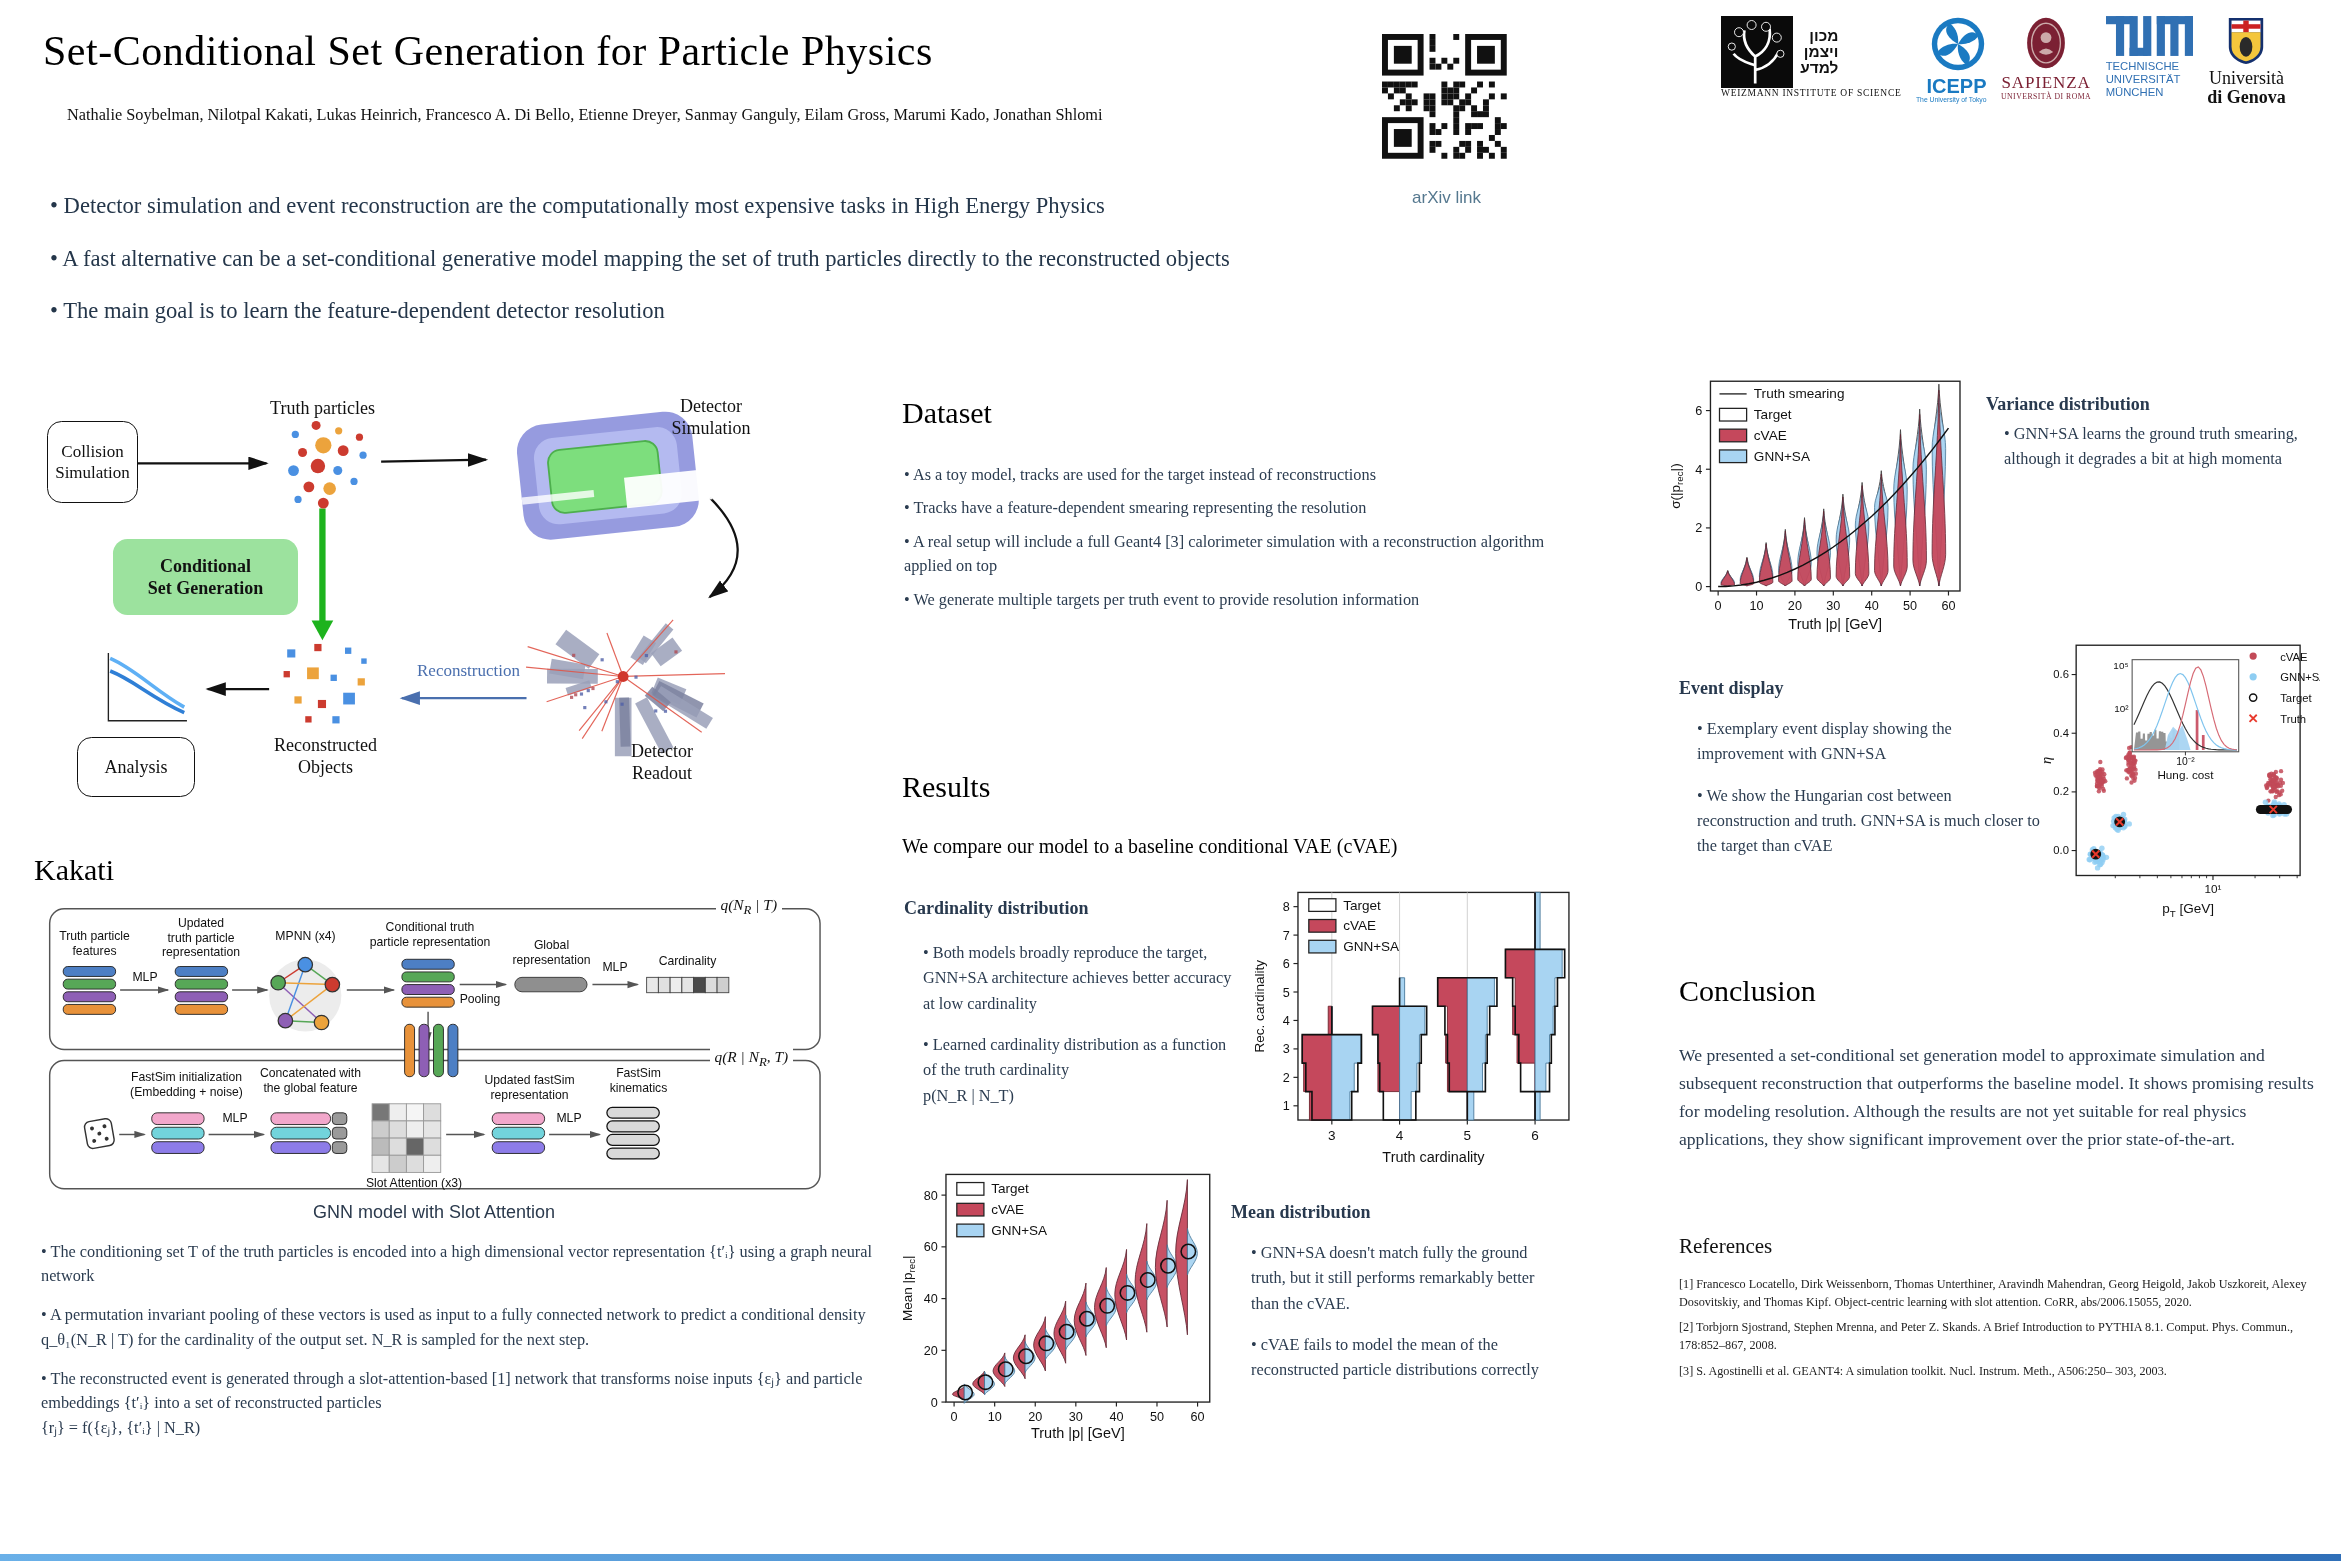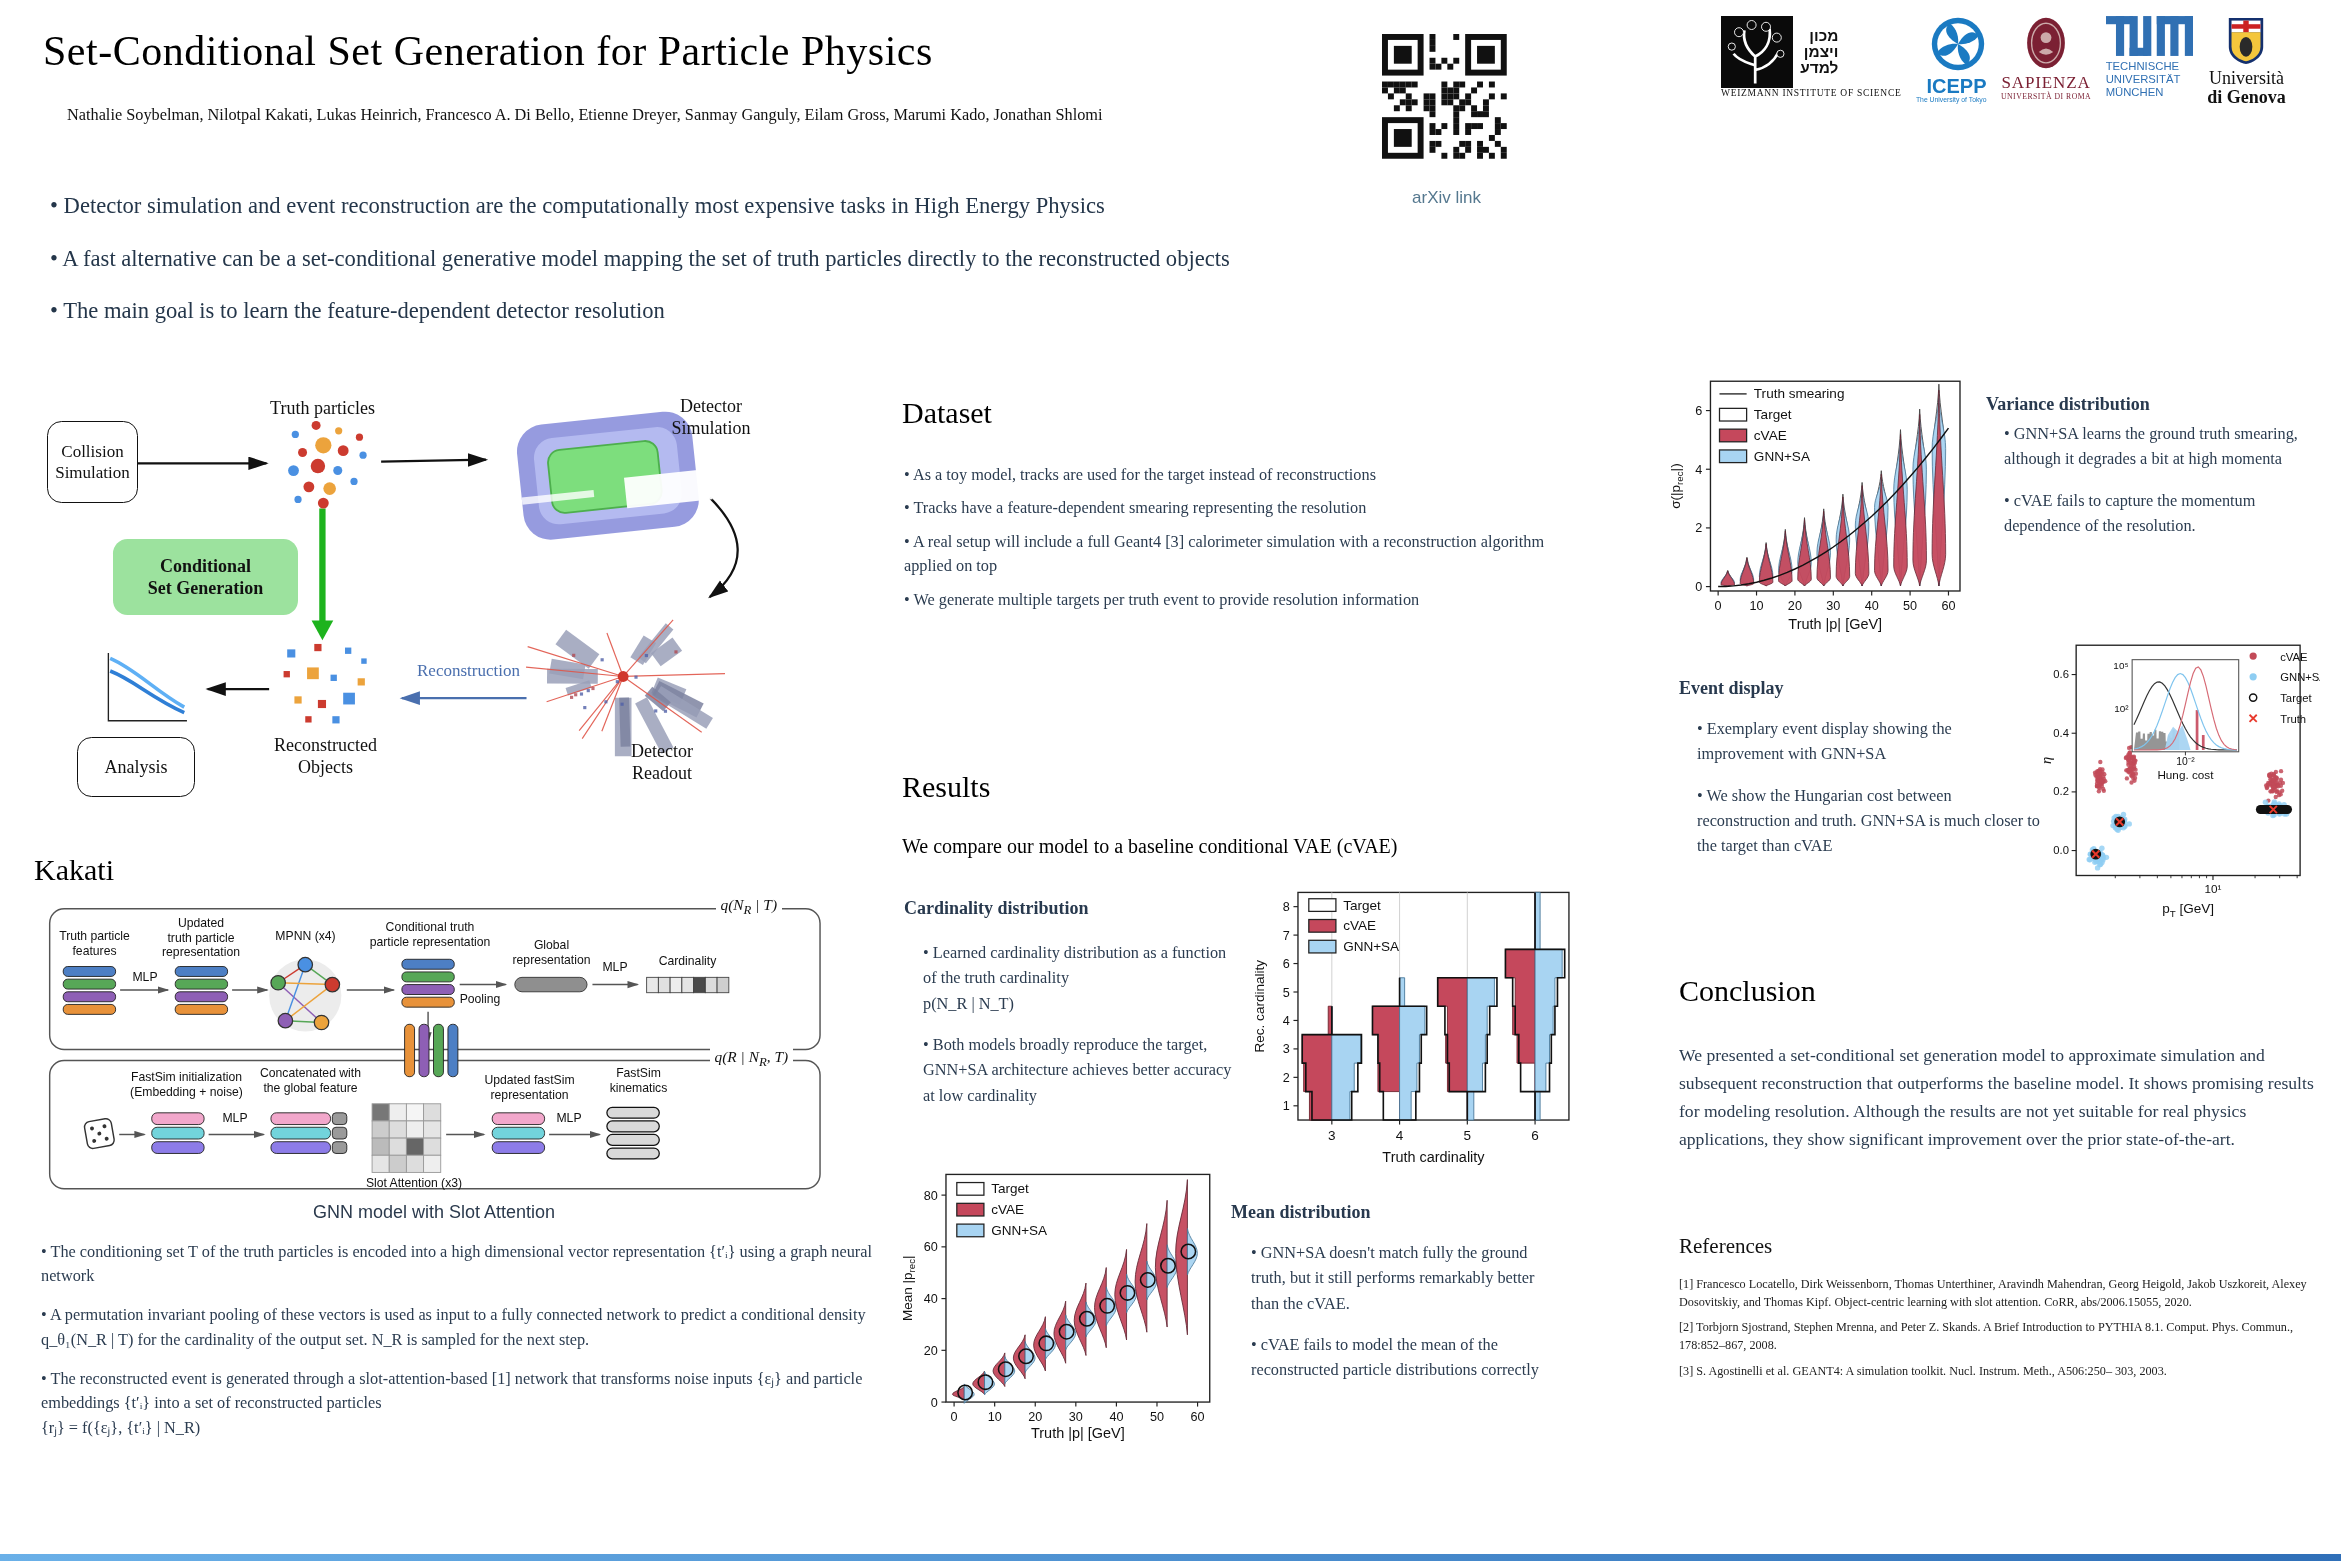--- a/index.html
+++ b/index.html
@@ -543,23 +543,23 @@
     <li><span>Tracks have a feature-dependent smearing representing the resolution</span></li>
     <li><span>A real setup will include a full Geant4 [3] calorimeter simulation with a reconstruction algorithm applied on top</span></li>
     <li><span>We generate multiple targets per truth event to provide resolution information</span></li>
   </ul>
 
   <div class="abs h1" style="left:902px;top:770px;">Results</div>
   <div class="abs serif" style="left:902px;top:835px;font-size:20px;color:#000;">We compare our model to a baseline conditional VAE (cVAE)</div>
 
   <div class="abs h2" style="left:904px;top:898px;">Cardinality distribution</div>
   <ul class="abs blist sp" style="left:923px;top:940px;width:316px;">
+    <li><span>Both models broadly reproduce the target, GNN+SA architecture achieves better accuracy at low cardinality</span></li>
     <li><span>Learned cardinality distribution as a function of the truth cardinality
 p(N_R | N_T)</span></li>
-    <li><span>Both models broadly reproduce the target, GNN+SA architecture achieves better accuracy at low cardinality</span></li>
   </ul>
   <div class="abs" id="chart-cardinality" style="left:1251px;top:887px;width:336px;height:280px;"><svg width="336" height="280" viewBox="0 0 372 310">
         <rect x="52" y="6" width="300" height="252" fill="none" stroke="#222" stroke-width="1.5"></rect>
         <line x1="52" y1="6" x2="352" y2="6" stroke="#222" stroke-width="1.2" stroke-dasharray="4 3"></line>
         <line x1="89.5" y1="6" x2="89.5" y2="258" stroke="#ccc" stroke-width="1"></line>
         <text x="89.5" y="280" font-size="15" text-anchor="middle" fill="#111" font-family="Liberation Sans, sans-serif">3</text>
         <line x1="89.5" y1="258" x2="89.5" y2="263" stroke="#222" stroke-width="1.3"></line>
         <path d="M 89.5 258 L 64.7 258 L 64.7 226.5 L 58.3 226.5 L 58.3 195 L 56.7 195 L 56.7 163.5 L 85.5 163.5 L 85.5 132 L 89.5 132 Z" fill="#c5485c" stroke="#70232f" stroke-width="1"></path>
         <path d="M 89.5 258 L 109.5 258 L 109.5 226.5 L 114.3 226.5 L 114.3 195 L 121.5 195 L 121.5 163.5 L 89.5 163.5 L 89.5 132 L 89.5 132 Z" fill="#a8d4f2" stroke="#4a7a9b" stroke-width="1"></path>
         <path d="M 89.5 258 L 67.5 258 L 67.5 226.5 L 60.7 226.5 L 60.7 195 L 56.7 195 L 56.7 163.5 L 89.5 163.5 L 89.5 132 L 89.5 132 L 89.5 132 L 89.5 163.5 L 122.3 163.5 L 122.3 195 L 118.3 195 L 118.3 226.5 L 111.5 226.5 L 111.5 258 Z" fill="none" stroke="#111" stroke-width="1.8"></path>
@@ -752,21 +752,20 @@
         <rect x="58" y="61" width="30" height="14" fill="#c5485c" stroke="#222" stroke-width="1.4"></rect>
         <text x="96" y="73" font-size="15" text-anchor="start" fill="#111" font-family="Liberation Sans, sans-serif">cVAE</text>
         <rect x="58" y="84" width="30" height="14" fill="#a8d4f2" stroke="#222" stroke-width="1.4"></rect>
         <text x="96" y="96" font-size="15" text-anchor="start" fill="#111" font-family="Liberation Sans, sans-serif">GNN+SA</text>
         <text x="14" y="124" font-size="15" text-anchor="middle" fill="#111" font-family="Liberation Sans, sans-serif" transform="rotate(-90 14 124)"><tspan dy="0">σ(|p</tspan><tspan font-size="10.799999999999999" dy="3.5">rec</tspan><tspan dy="-3.5">|)</tspan></text>
         <text x="186" y="282" font-size="16" text-anchor="middle" fill="#111" font-family="Liberation Sans, sans-serif">Truth |p| [GeV]</text>
       </svg></div>
   <div class="abs h2" style="left:1986px;top:394px;">Variance distribution</div>
   <ul class="abs blist sp" style="left:2004px;top:421px;width:330px;">
     <li><span>GNN+SA learns  the ground truth smearing, although it degrades a bit at high momenta</span></li>
-    <li><span>cVAE fails to capture the momentum dependence of the resolution.</span></li>
   </ul>
 
   <div class="abs h2" style="left:1679px;top:678px;">Event display</div>
   <ul class="abs blist sp" style="left:1697px;top:716px;width:343px;">
     <li><span>Exemplary event display showing the improvement with GNN+SA</span></li>
     <li><span>We show the Hungarian cost between reconstruction and truth. GNN+SA is much closer to the target than cVAE</span></li>
   </ul>
   <div class="abs" id="chart-event" style="left:2040px;top:638px;width:280px;height:298px;"><svg width="280" height="298" viewBox="0 0 310 330">
         <rect x="40" y="8" width="248" height="255" fill="none" stroke="#222" stroke-width="1.5"></rect>
         <line x1="35" y1="235.38853503184714" x2="40" y2="235.38853503184714" stroke="#222" stroke-width="1.2"></line>

